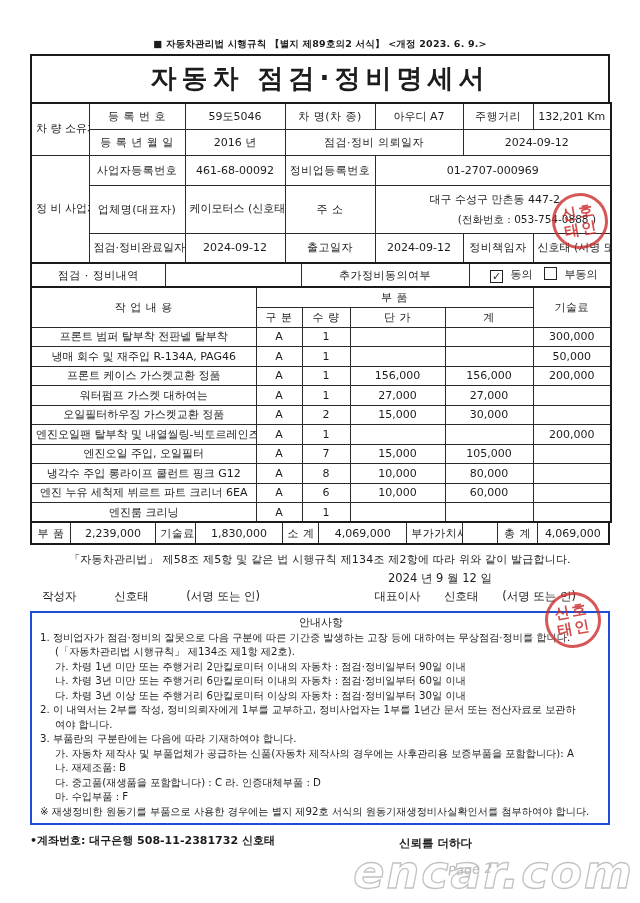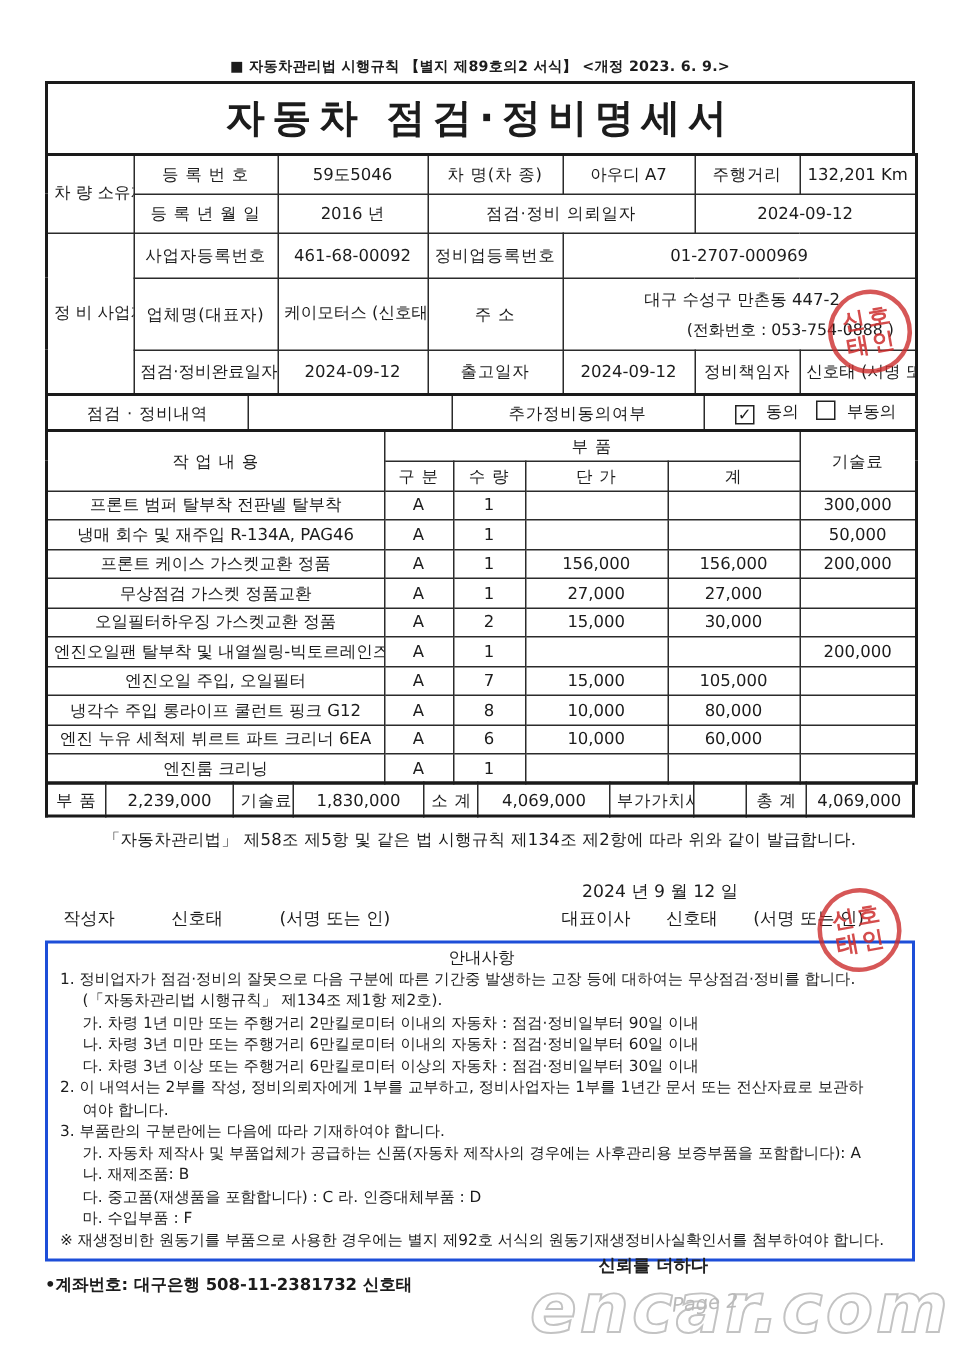--- a/index.html
+++ b/index.html
@@ -29,21 +29,21 @@
   .addr-line { text-align:center; padding-left:4px; font-size:11px; }
   .phone-line { text-align:right; padding-right:10px; font-size:10.5px; margin-top:6px; }
   .mgr-cell { font-size:9px; }
 
   .cb { display:inline-block; width:13px; height:13px; border:1.5px solid #222;
         font-size:11px; line-height:11px; text-align:center; vertical-align:-2px;
         margin:0 4px 0 8px; font-weight:bold; }
 
   .totals { margin-top:78px; }
   .statement { font-size:11px; text-align:center; margin-top:7px; letter-spacing:0.2px; }
-  .issue-date { font-size:11.5px; text-align:right; padding-right:118px; margin-top:20px; }
+  .issue-date { font-size:11.5px; text-align:right; padding-right:118px; margin-top:4px; }
   .signers { display:flex; justify-content:space-between; font-size:11.5px; margin-top:3px; padding:0 34px 0 12px; }
   .signers .gap { display:inline-block; width:34px; }
   .signers .gap-s { display:inline-block; width:20px; }
 
   .notice-box { border:2px solid #1d4ed8; margin-top:7px; padding:2px 6px 4px 8px; }
   .notice-title { text-align:center; font-size:11px; margin-bottom:1px; }
   .n-line { font-size:10.2px; line-height:1.42; white-space:nowrap; overflow:hidden; }
   .ind1 { padding-left:15px; }
 
   .account { font-size:11px; font-weight:bold; margin-top:8px; }
@@ -195,21 +195,21 @@
       </tr>
       <tr class="h19">
         <td class="left">프론트 케이스 가스켓교환 정품</td>
         <td>A</td>
         <td>1</td>
         <td class="num">156,000</td>
         <td class="num">156,000</td>
         <td class="num">200,000</td>
       </tr>
       <tr class="h19">
-        <td class="left">무상점검 가스켓 정품교환</td>
+        <td class="left">워터펌프 가스켓 대하여는</td>
         <td>A</td>
         <td>1</td>
         <td class="num">27,000</td>
         <td class="num">27,000</td>
         <td class="num"></td>
       </tr>
       <tr class="h19">
         <td class="left">오일필터하우징 가스켓교환 정품</td>
         <td>A</td>
         <td>2</td>

